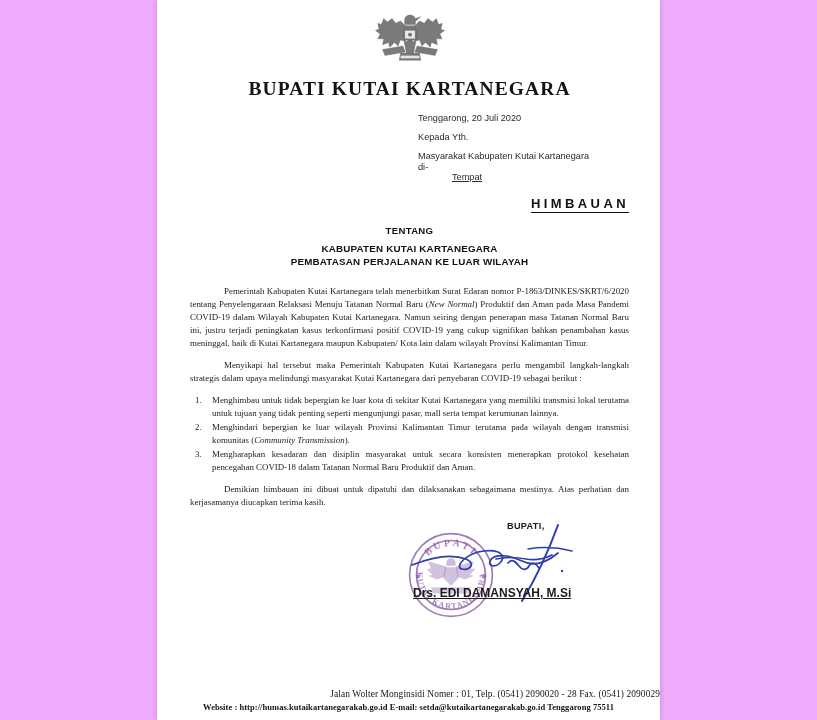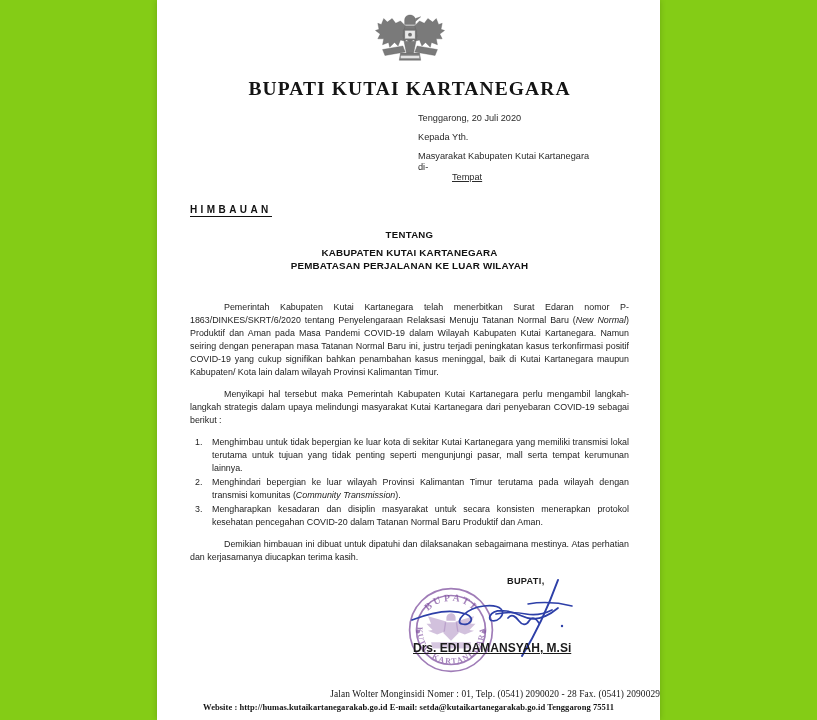--- a/index.html
+++ b/index.html
@@ -10,21 +10,21 @@
     width: 817px;
     height: 720px;
     background: #e6e6e6;
     font-family: "Liberation Sans", sans-serif;
     overflow: hidden;
   }
   .viewport {
     position: relative;
     width: 817px;
     height: 720px;
-    background: #84cc16;
+    background: #f0abfc;
     display: flex;
     justify-content: center;
   }
   .page {
     position: relative;
     width: 503px;
     height: 720px;
     background: #ffffff;
     box-shadow: 0 0 6px rgba(0,0,0,0.18);
     padding: 0;
@@ -79,26 +79,26 @@
     margin-bottom: 1px;
   }
   .addressee .tempat {
     margin-left: 34px;
     text-decoration: underline;
     display: inline-block;
   }
 
   
   .himbauan {
-    text-align: left;
-    font-size: 10px;
+    text-align: right;
+    font-size: 13px;
     font-weight: bold;
     letter-spacing: 3.4px;
     color: #111;
-    margin-top: 22px;
+    margin-top: 14px;
   }
   .himbauan span {
     border-bottom: 1.4px solid #111;
     padding-bottom: 1px;
   }
   .nomor {
     text-align: center;
     font-size: 9.4px;
     color: #222;
     margin-top: 13px;
@@ -116,24 +116,25 @@
     font-size: 9.8px;
     font-weight: bold;
     color: #111;
     line-height: 1.32;
     margin-top: 7px;
     letter-spacing: 0.2px;
   }
 
   
   .body-block {
-    margin-top: 28px;
+    margin-top: 16px;
     font-size: 8.9px;
     color: #232323;
     line-height: 1.46;
+    font-family: Liberation Serif, serif;
   }
   .para {
     text-align: justify;
     text-indent: 34px;
     margin-bottom: 9px;
   }
   em {
     font-style: italic;
   }
 
@@ -277,21 +278,21 @@
       </div>
 
       <div class="body-block">
         <p class="para"><span>Pemerintah Kabupaten Kutai Kartanegara telah menerbitkan Surat Edaran nomor P-1863/DINKES/SKRT/6/2020 tentang Penyelengaraan Relaksasi Menuju Tatanan Normal Baru (</span><em>New Normal</em><span>) Produktif dan Aman pada Masa Pandemi COVID-19 dalam Wilayah Kabupaten Kutai Kartanegara. Namun seiring dengan penerapan masa Tatanan Normal Baru ini, justru terjadi peningkatan kasus terkonfirmasi positif COVID-19 yang cukup signifikan bahkan penambahan kasus meninggal, baik di Kutai Kartanegara maupun Kabupaten/ Kota lain dalam wilayah Provinsi Kalimantan Timur.</span></p>
 
         <p class="para">Menyikapi hal tersebut maka Pemerintah Kabupaten Kutai Kartanegara perlu mengambil langkah-langkah strategis dalam upaya melindungi masyarakat Kutai Kartanegara dari penyebaran COVID-19 sebagai berikut :</p>
 
         <ol class="items">
           <li><span>Menghimbau untuk tidak bepergian ke luar kota di sekitar Kutai Kartanegara yang memiliki transmisi lokal terutama untuk tujuan yang tidak penting seperti mengunjungi pasar, mall serta tempat kerumunan lainnya.</span><em></em><span></span></li>
           <li><span>Menghindari bepergian ke luar wilayah Provinsi Kalimantan Timur terutama pada wilayah dengan transmisi komunitas (</span><em>Community Transmission</em><span>).</span></li>
-          <li><span>Mengharapkan kesadaran dan disiplin masyarakat untuk secara konsisten menerapkan protokol kesehatan pencegahan COVID-20 dalam Tatanan Normal Baru Produktif dan Aman.</span><em></em><span></span></li>
+          <li><span>Mengharapkan kesadaran dan disiplin masyarakat untuk secara konsisten menerapkan protokol kesehatan pencegahan COVID-18 dalam Tatanan Normal Baru Produktif dan Aman.</span><em></em><span></span></li>
         </ol>
 
         <p class="para">Demikian himbauan ini dibuat untuk dipatuhi dan dilaksanakan sebagaimana mestinya. Atas perhatian dan kerjasamanya diucapkan terima kasih.</p>
       </div>
 
       <div class="sign-area">
         <div class="sign-label">BUPATI,</div>
 
         <svg class="stamp" viewBox="0 0 120 120">
           <g fill="none" stroke="#7b4a9c" stroke-width="2.2" opacity="0.72">

